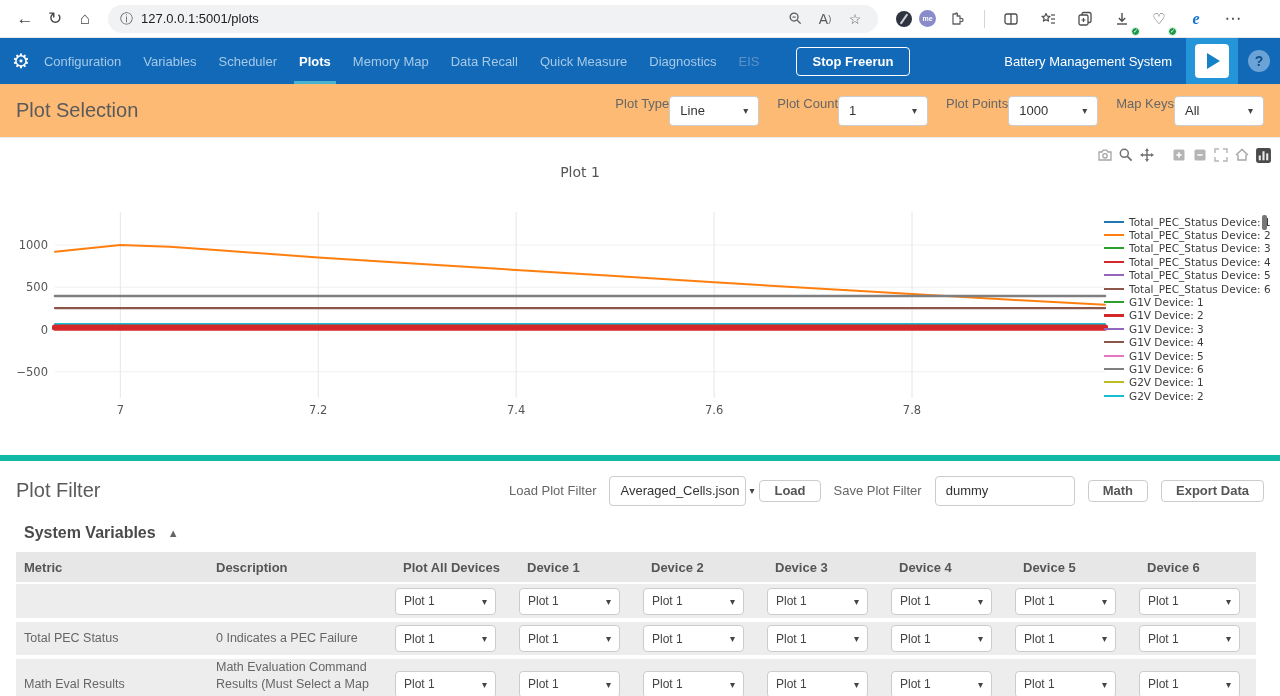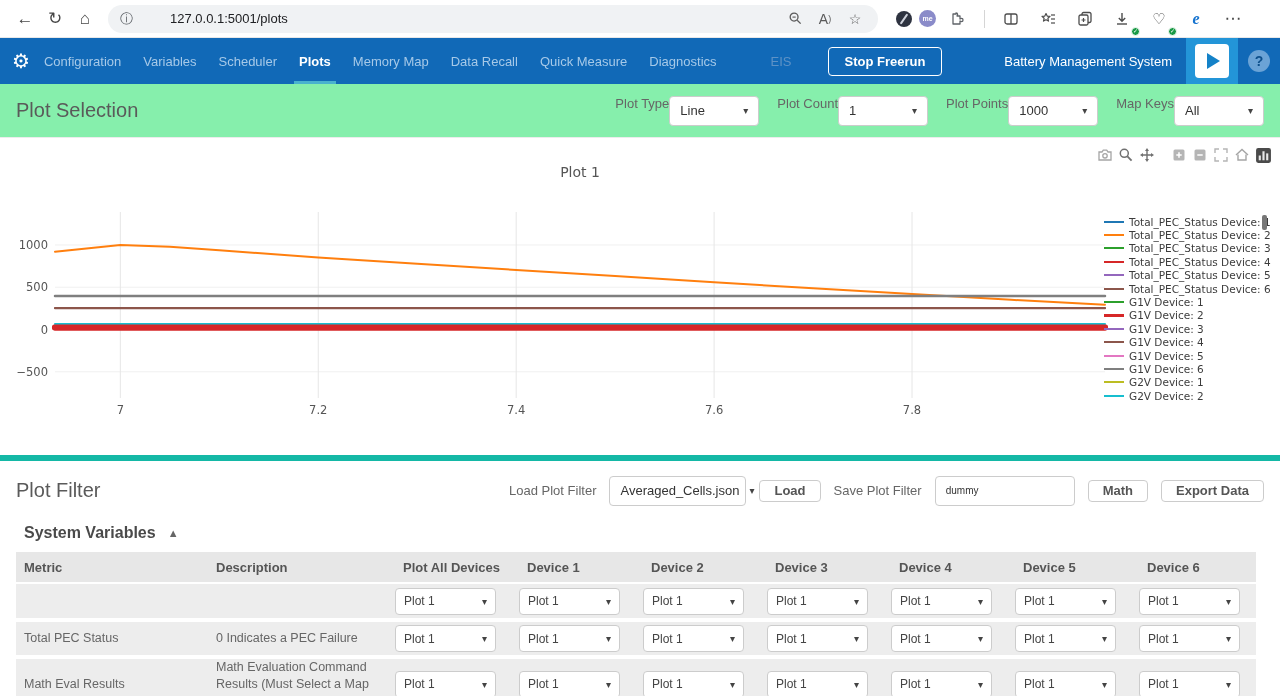--- a/index.html
+++ b/index.html
@@ -8,21 +8,21 @@
   .app { display:flex; flex-direction:column; width:1280px; height:696px; }
 
   
   .browser-bar { height:38px; background:#fff; display:flex; align-items:center;
     padding:0 10px; border-bottom:1px solid #e8e8e8; flex:0 0 auto; }
   .b-icon { width:30px; height:30px; display:flex; align-items:center; justify-content:center;
     color:#474747; font-size:17px; border-radius:5px; cursor:pointer; flex:0 0 auto; }
   .url-pill { height:28px; background:#f0f2f4; border-radius:14px; display:flex; align-items:center;
     padding:0 10px 0 12px; margin:0 8px; width:770px; }
   .url-pill .info { color:#5f6368; font-size:13px; margin-right:8px; }
-  .url-text { font-size:13px; color:#202124; flex:1;margin-left:29px; }
+  .url-text { font-size:13px; color:#202124; flex:1; }
   .pill-right { display:flex; align-items:center; gap:4px; }
   .pill-right .b-icon { width:26px; height:26px; font-size:14px; color:#5a5a5a; }
   .ext-area { display:flex; align-items:center; gap:7px; margin-left:10px; }
   .circ-dark { width:16px; height:16px; border-radius:50%; background:#2e3340; position:relative; }
   .circ-dark::after { content:""; position:absolute; left:7px; top:2px; width:2px; height:12px;
     background:#cfd3dc; transform:rotate(35deg); border-radius:1px; }
   .circ-me { width:17px; height:17px; border-radius:50%; background:#8a8bc9; color:#fff;
     font-size:7px; display:flex; align-items:center; justify-content:center; font-weight:bold; }
   .tb-divider { width:1px; height:18px; background:#d5d5d5; margin:0 4px; }
   .glyph { color:#4c4c4c; font-size:15px; }
@@ -35,38 +35,38 @@
   
   .nav-bar { height:46px; background:#1169b7; display:flex; align-items:center; padding:0 0 0 12px;
     flex:0 0 auto; position:relative; }
   .gear { color:#ffffff; font-size:20px; margin-right:14px; cursor:pointer; }
   .nav-items { display:flex; align-items:center; height:100%; }
   .nav-item { color:#a6c9e8; font-size:13px; margin-right:22px; cursor:pointer; height:100%;
     display:flex; align-items:center; position:relative; white-space:nowrap; }
   .nav-item.active { color:#ffffff; font-weight:bold; }
   .nav-item.active::after { content:""; position:absolute; left:-5px; right:-5px; bottom:0;
     height:3px; background:#49b2ce; }
-  .nav-item.disabled { color:#5d92c6;margin-left:32px; }
+  .nav-item.disabled { color:#5d92c6; }
   .stop-btn { margin-left:14px; background:transparent; border:1px solid #ffffff; color:#ffffff;
     font-size:13px; font-weight:bold; border-radius:4px; padding:6px 16px; cursor:pointer;
     font-family:"Liberation Sans", sans-serif; }
   .nav-right { margin-left:auto; display:flex; align-items:center; height:100%; }
   .app-title { color:#ffffff; font-size:13px; margin-right:14px; white-space:nowrap; }
   .play-box { width:52px; height:46px; background:#2395d8; display:flex; align-items:center;
     justify-content:center; cursor:pointer; }
   .play-inner { width:34px; height:34px; background:#ffffff; border-radius:4px; display:flex;
     align-items:center; justify-content:center; }
   .play-tri { width:0; height:0; border-left:13px solid #1482c8; border-top:8px solid transparent;
     border-bottom:8px solid transparent; margin-left:3px; }
   .help-circ { width:22px; height:22px; border-radius:50%; background:#6ba3d6; color:#0d4f8b;
     font-size:14px; font-weight:bold; display:flex; align-items:center; justify-content:center;
     margin:0 10px; cursor:pointer; }
 
   
-  .plot-sel { height:54px; background:#86efac; border-bottom:1px solid #ececec; display:flex;
+  .plot-sel { height:54px; background:#fdba74; border-bottom:1px solid #ececec; display:flex;
     align-items:center; padding:0 16px; flex:0 0 auto; }
   .section-title { font-size:20px; color:#5a5a5a; }
   .sel-controls { margin-left:auto; display:flex; align-items:center; gap:18px; }
   .ctl-group { display:flex; align-items:flex-start; gap:0; }
   .ctl-label { font-size:13px; color:#666; white-space:nowrap; }
   .dd { background:#fff; border:1px solid #ccc; border-radius:4px; height:30px; display:flex;
     align-items:center; justify-content:space-between; padding:0 10px; font-size:13px; color:#333;
     cursor:pointer; }
   .dd .caret { font-size:10px; color:#444; margin-left:10px; }
   .dd.w90 { width:90px; } .dd.w137 { width:137px; }
@@ -88,21 +88,21 @@
     border-radius:2px; cursor:pointer; }
 
   
   .plot-filter { height:65px; border-top:6px solid #14b8a6; display:flex; align-items:center;
     padding:0 16px; flex:0 0 auto; background:#fff; }
   .pf-controls { margin-left:auto; display:flex; align-items:center; gap:13px; }
   .btn { background:#fff; border:1px solid #ccc; border-radius:4px; height:22px; padding:0 14px;
     font-size:13px; color:#555; font-weight:bold; cursor:pointer;
     font-family:"Liberation Sans", sans-serif; }
   .text-input { height:30px; width:140px; border:1px solid #ccc; border-radius:4px; padding:0 10px;
-    font-size:10px; color:#333; font-family:"Liberation Sans", sans-serif; outline:none; }
+    font-size:13px; color:#333; font-family:"Liberation Sans", sans-serif; outline:none; }
 
   
   .sysvar-head { height:26px; display:flex; align-items:center; padding:0 24px; flex:0 0 auto; }
   .sysvar-title { font-size:16px; color:#4a4a4a; font-weight:bold; }
   .collapse-tri { font-size:11px; color:#666; margin-left:12px; cursor:pointer; }
   .table-wrap { margin:6px 24px 0 16px; flex:1 1 auto; overflow:hidden; }
   .t-row { display:grid; grid-template-columns:192px 187px 124px 124px 124px 124px 124px 124px 125px;
     align-items:center; background:#ededed; margin-bottom:4px; }
   .t-row.header { background:#e7e7e7; height:30px; margin-bottom:2px; }
   .t-row.r1 { height:34px; } .t-row.r2 { height:33px; } .t-row.r3 { height:42px; }

